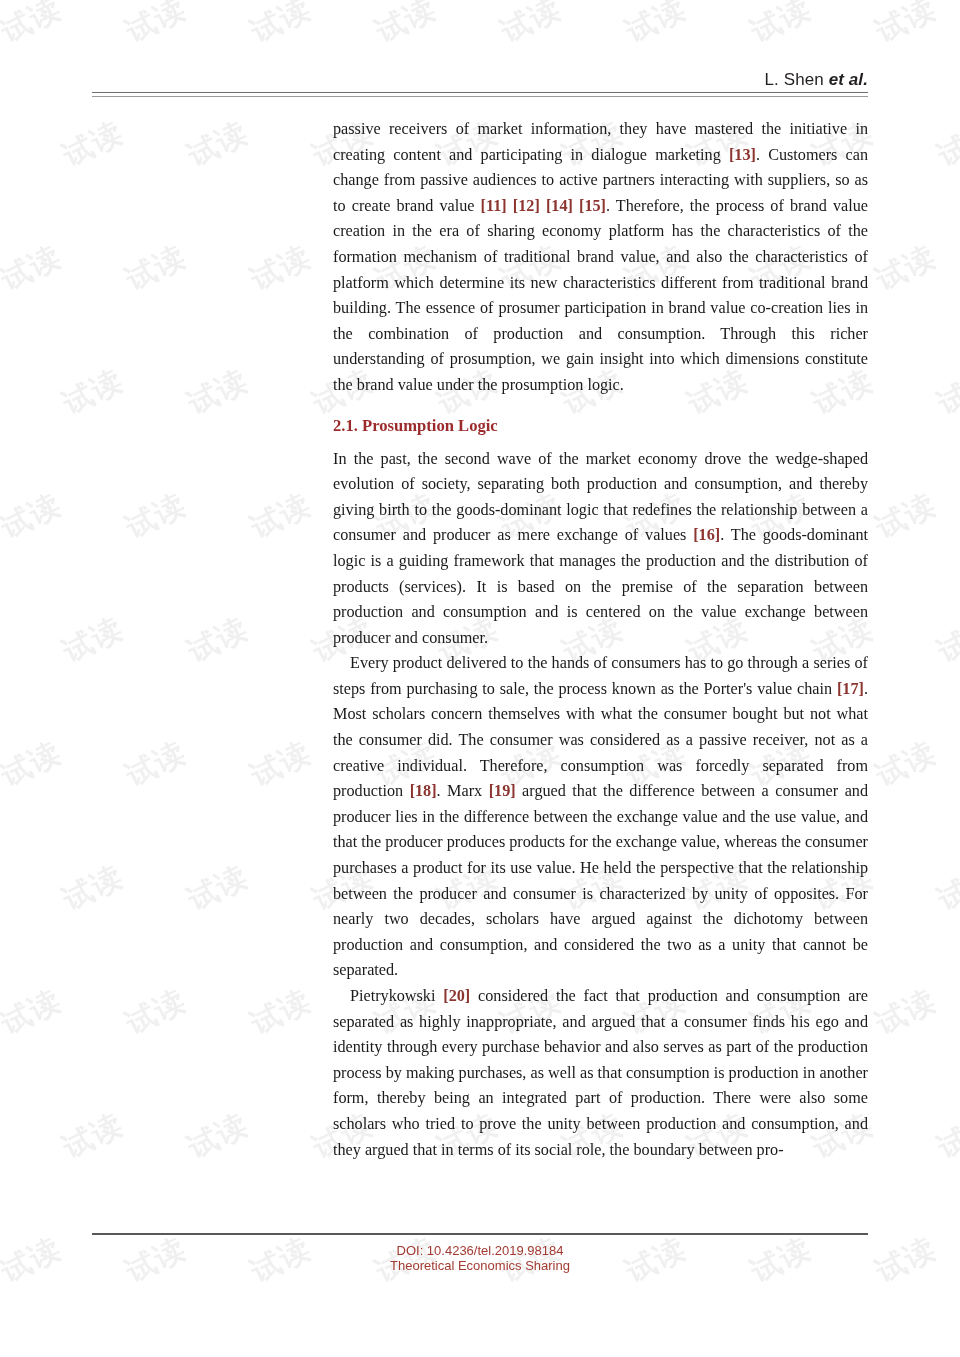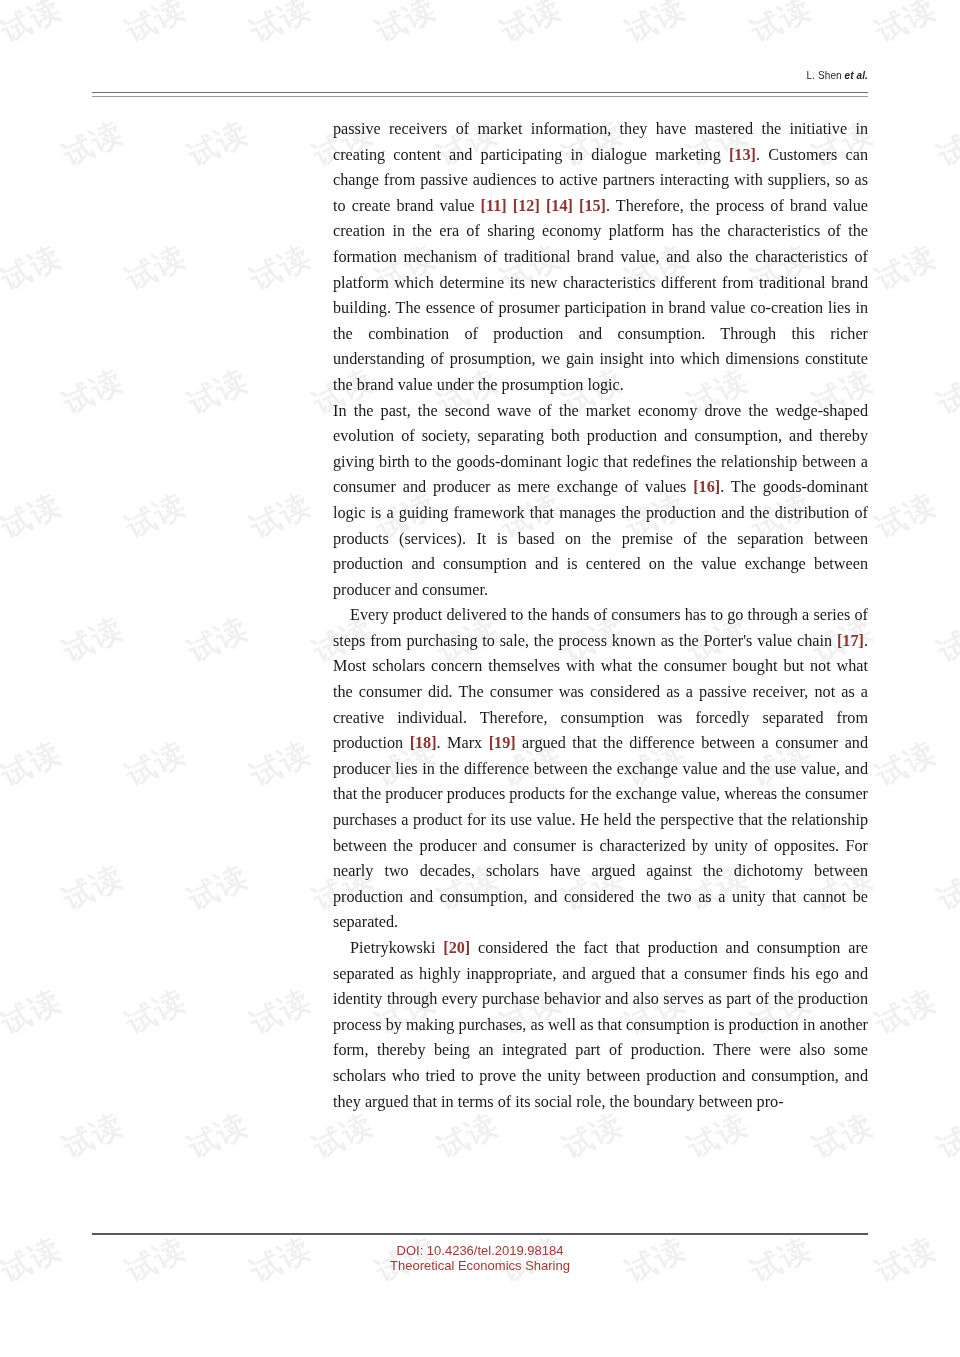--- a/index.html
+++ b/index.html
@@ -47,21 +47,21 @@
   }
 
   
   .running-head {
     position: absolute;
     top: 70px;
     left: 92px;
     width: 776px;
     text-align: right;
     font-family: "Liberation Sans", "DejaVu Sans", sans-serif;
-    font-size: 10px;
+    font-size: 17px;
     color: #231f20;
     letter-spacing: 0.1px;
   }
   .running-head .etal {
     font-style: italic;
     font-weight: 700;
   }
   .head-rule {
     position: absolute;
     top: 92px;
@@ -265,20 +265,21 @@
   <div class="running-head">
     <span>L. Shen </span><span class="etal">et al.</span>
   </div>
   <div class="head-rule"></div>
 
   <div class="content">
 
     <p class="body-par"><span>passive receivers of market information, they have mastered the initiative in creating content and participating in dialogue marketing </span><span class="ref">[13]</span><span>. Customers can change from passive audiences to active partners interacting with suppliers, so as to create brand value </span><span class="ref">[11]</span> <span class="ref">[12]</span> <span class="ref">[14]</span> <span class="ref">[15]</span><span>. Therefore, the process of brand value creation in the era of sharing economy platform has the characteristics of the formation mechanism of traditional brand value, and also the characteristics of platform which determine its new characteristics different from traditional brand building. The essence of prosumer participation in brand value co-creation lies in the combination of production and consumption. Through this richer understanding of prosumption, we gain insight into which dimensions constitute the brand value under the prosumption logic.</span></p>
 
 
+    <h3 class="subsec-title">2.1. Prosumption Logic</h3>
 
     <p class="body-par"><span>In the past, the second wave of the market economy drove the wedge-shaped evolution of society, separating both production and consumption, and thereby giving birth to the goods-dominant logic that redefines the relationship between a consumer and producer as mere exchange of values </span><span class="ref">[16]</span><span>. The goods-dominant logic is a guiding framework that manages the production and the distribution of products (services). It is based on the premise of the separation between production and consumption and is centered on the value exchange between producer and consumer.</span></p>
 
     <p class="body-par indent"><span>Every product delivered to the hands of consumers has to go through a series of steps from purchasing to sale, the process known as the Porter's value chain </span><span class="ref">[17]</span><span>. Most scholars concern themselves with what the consumer bought but not what the consumer did. The consumer was considered as a passive receiver, not as a creative individual. Therefore, consumption was forcedly separated from production </span><span class="ref">[18]</span><span>. Marx </span><span class="ref">[19]</span><span> argued that the difference between a consumer and producer lies in the difference between the exchange value and the use value, and that the producer produces products for the exchange value, whereas the consumer purchases a product for its use value. He held the perspective that the relationship between the producer and consumer is characterized by unity of opposites. For nearly two decades, scholars have argued against the dichotomy between production and consumption, and considered the two as a unity that cannot be separated.</span></p>
 
     <p class="body-par indent"><span>Pietrykowski </span><span class="ref">[20]</span><span> considered the fact that production and consumption are separated as highly inappropriate, and argued that a consumer finds his ego and identity through every purchase behavior and also serves as part of the production process by making purchases, as well as that consumption is production in another form, thereby being an integrated part of production. There were also some scholars who tried to prove the unity between production and consumption, and they argued that in terms of its social role, the boundary between pro-</span></p>
 
   </div>
 
   <div class="foot-rule"></div>

